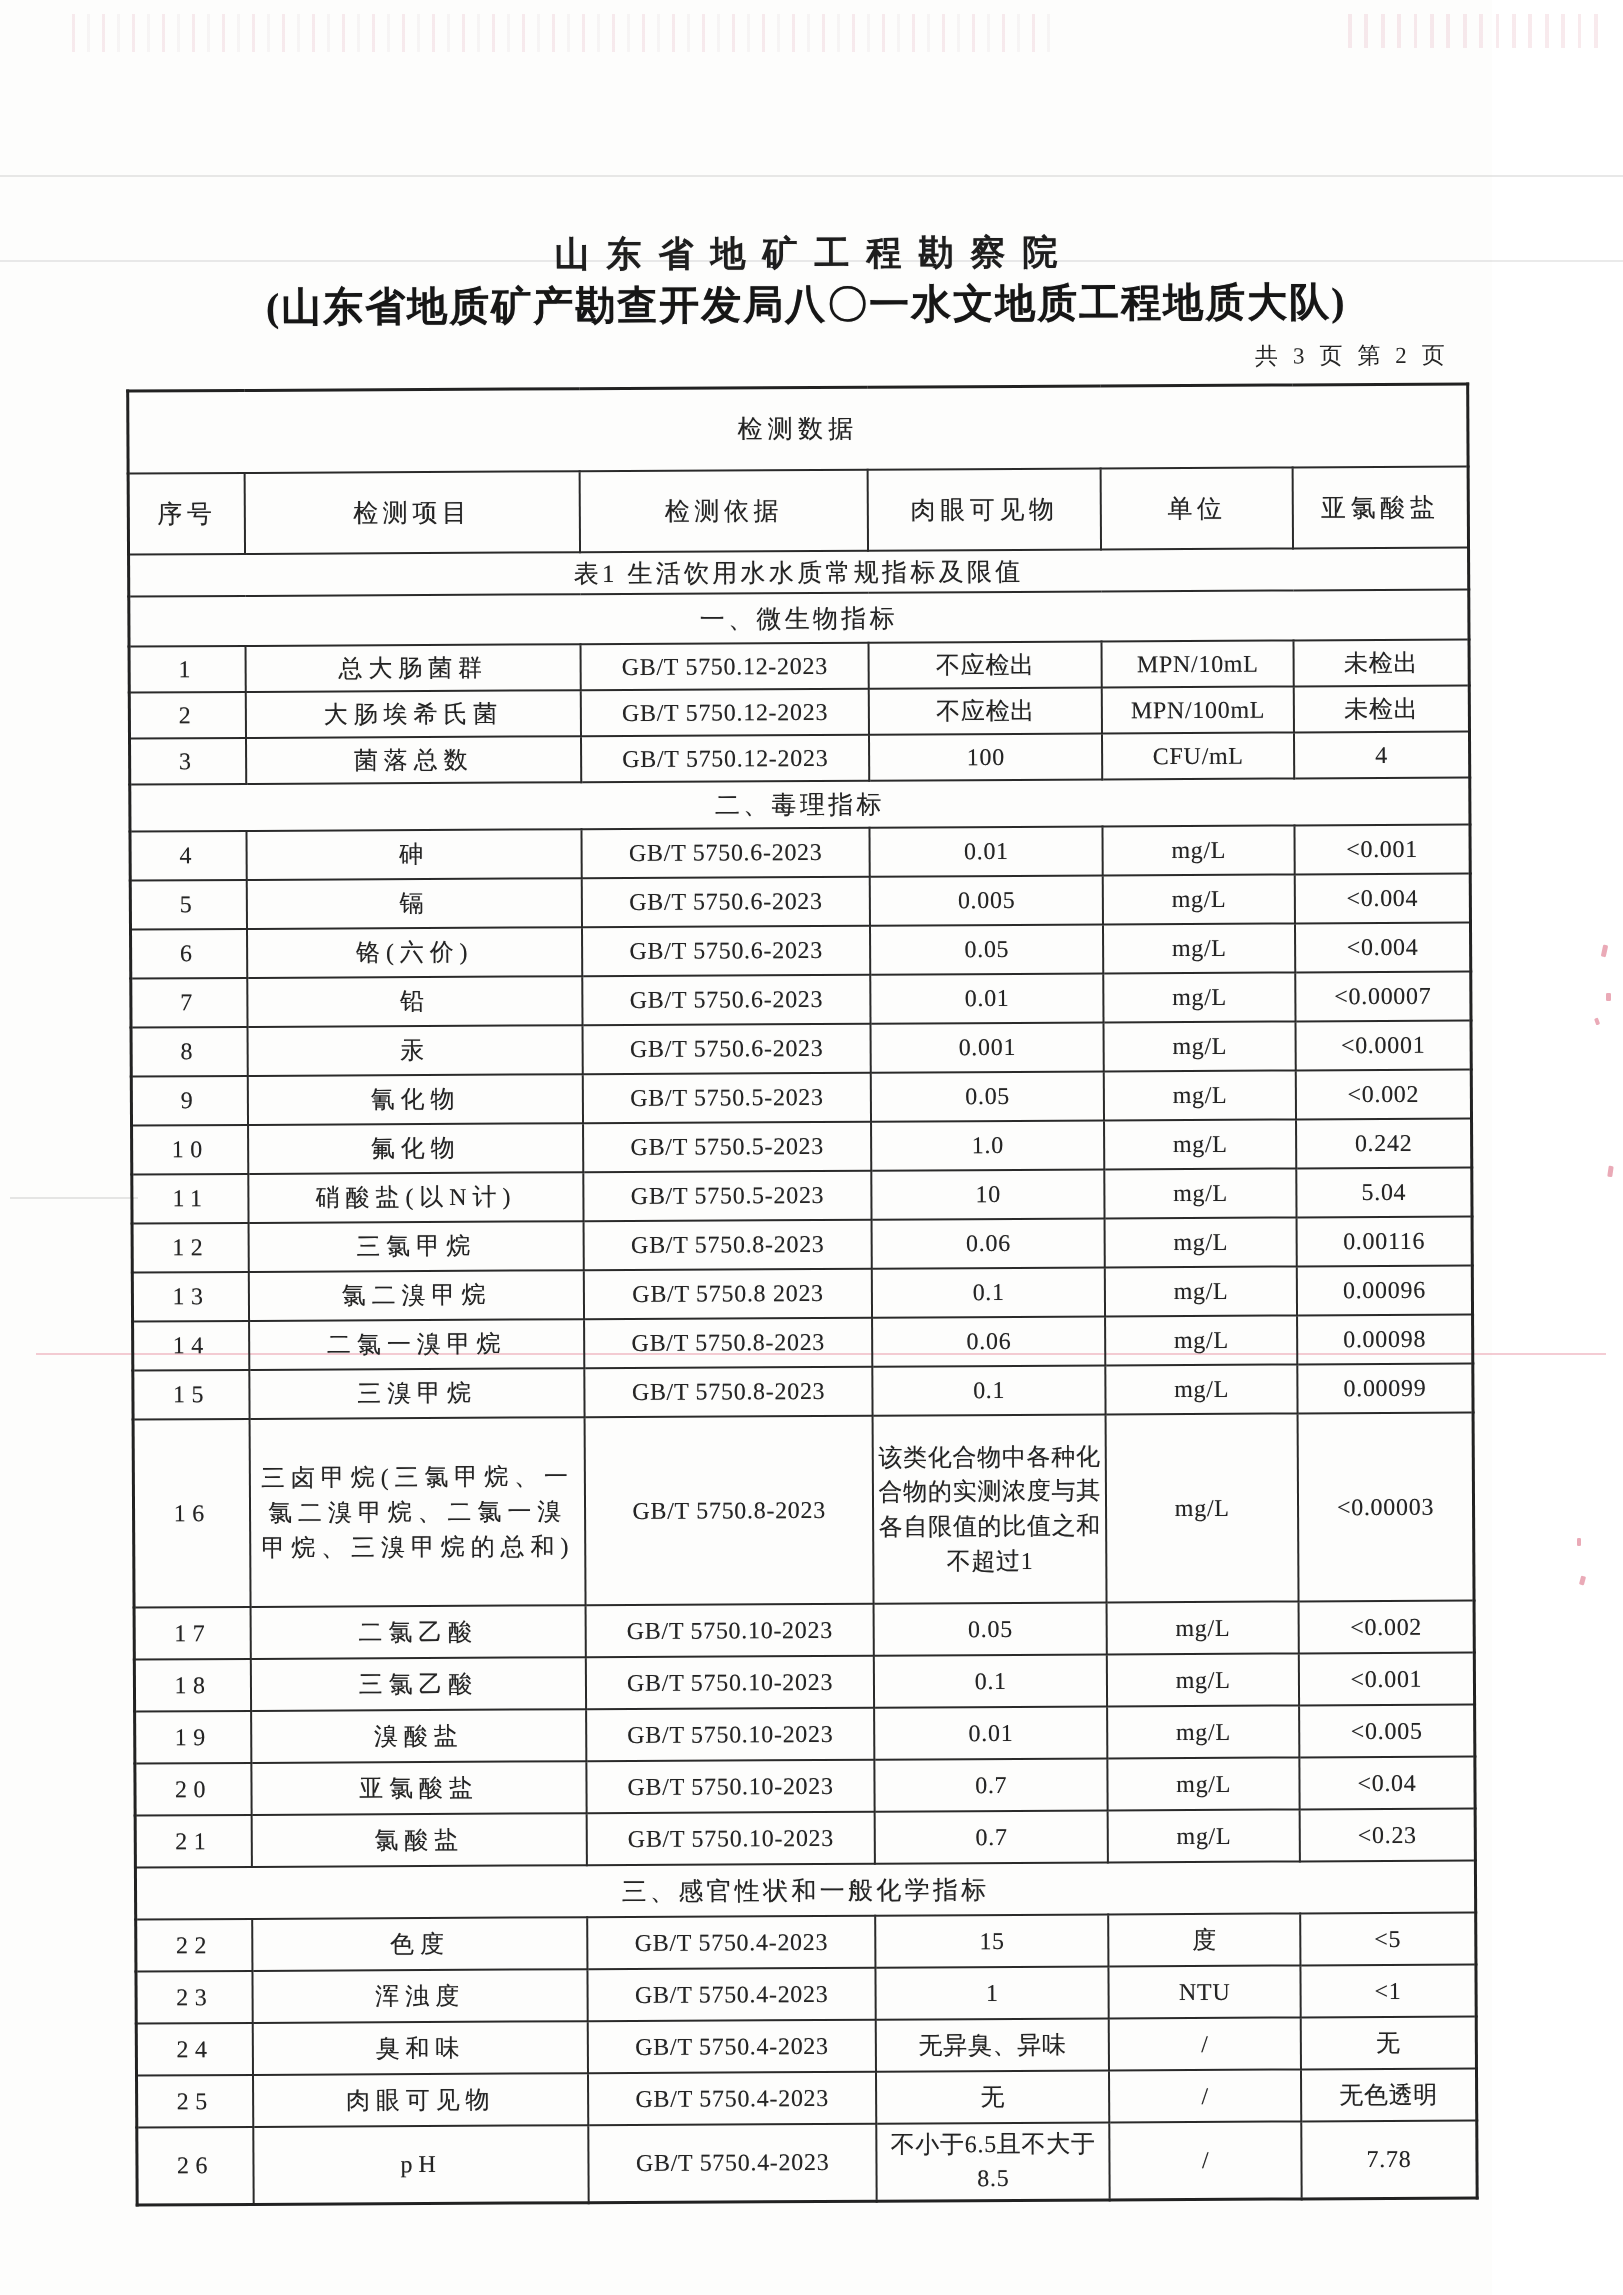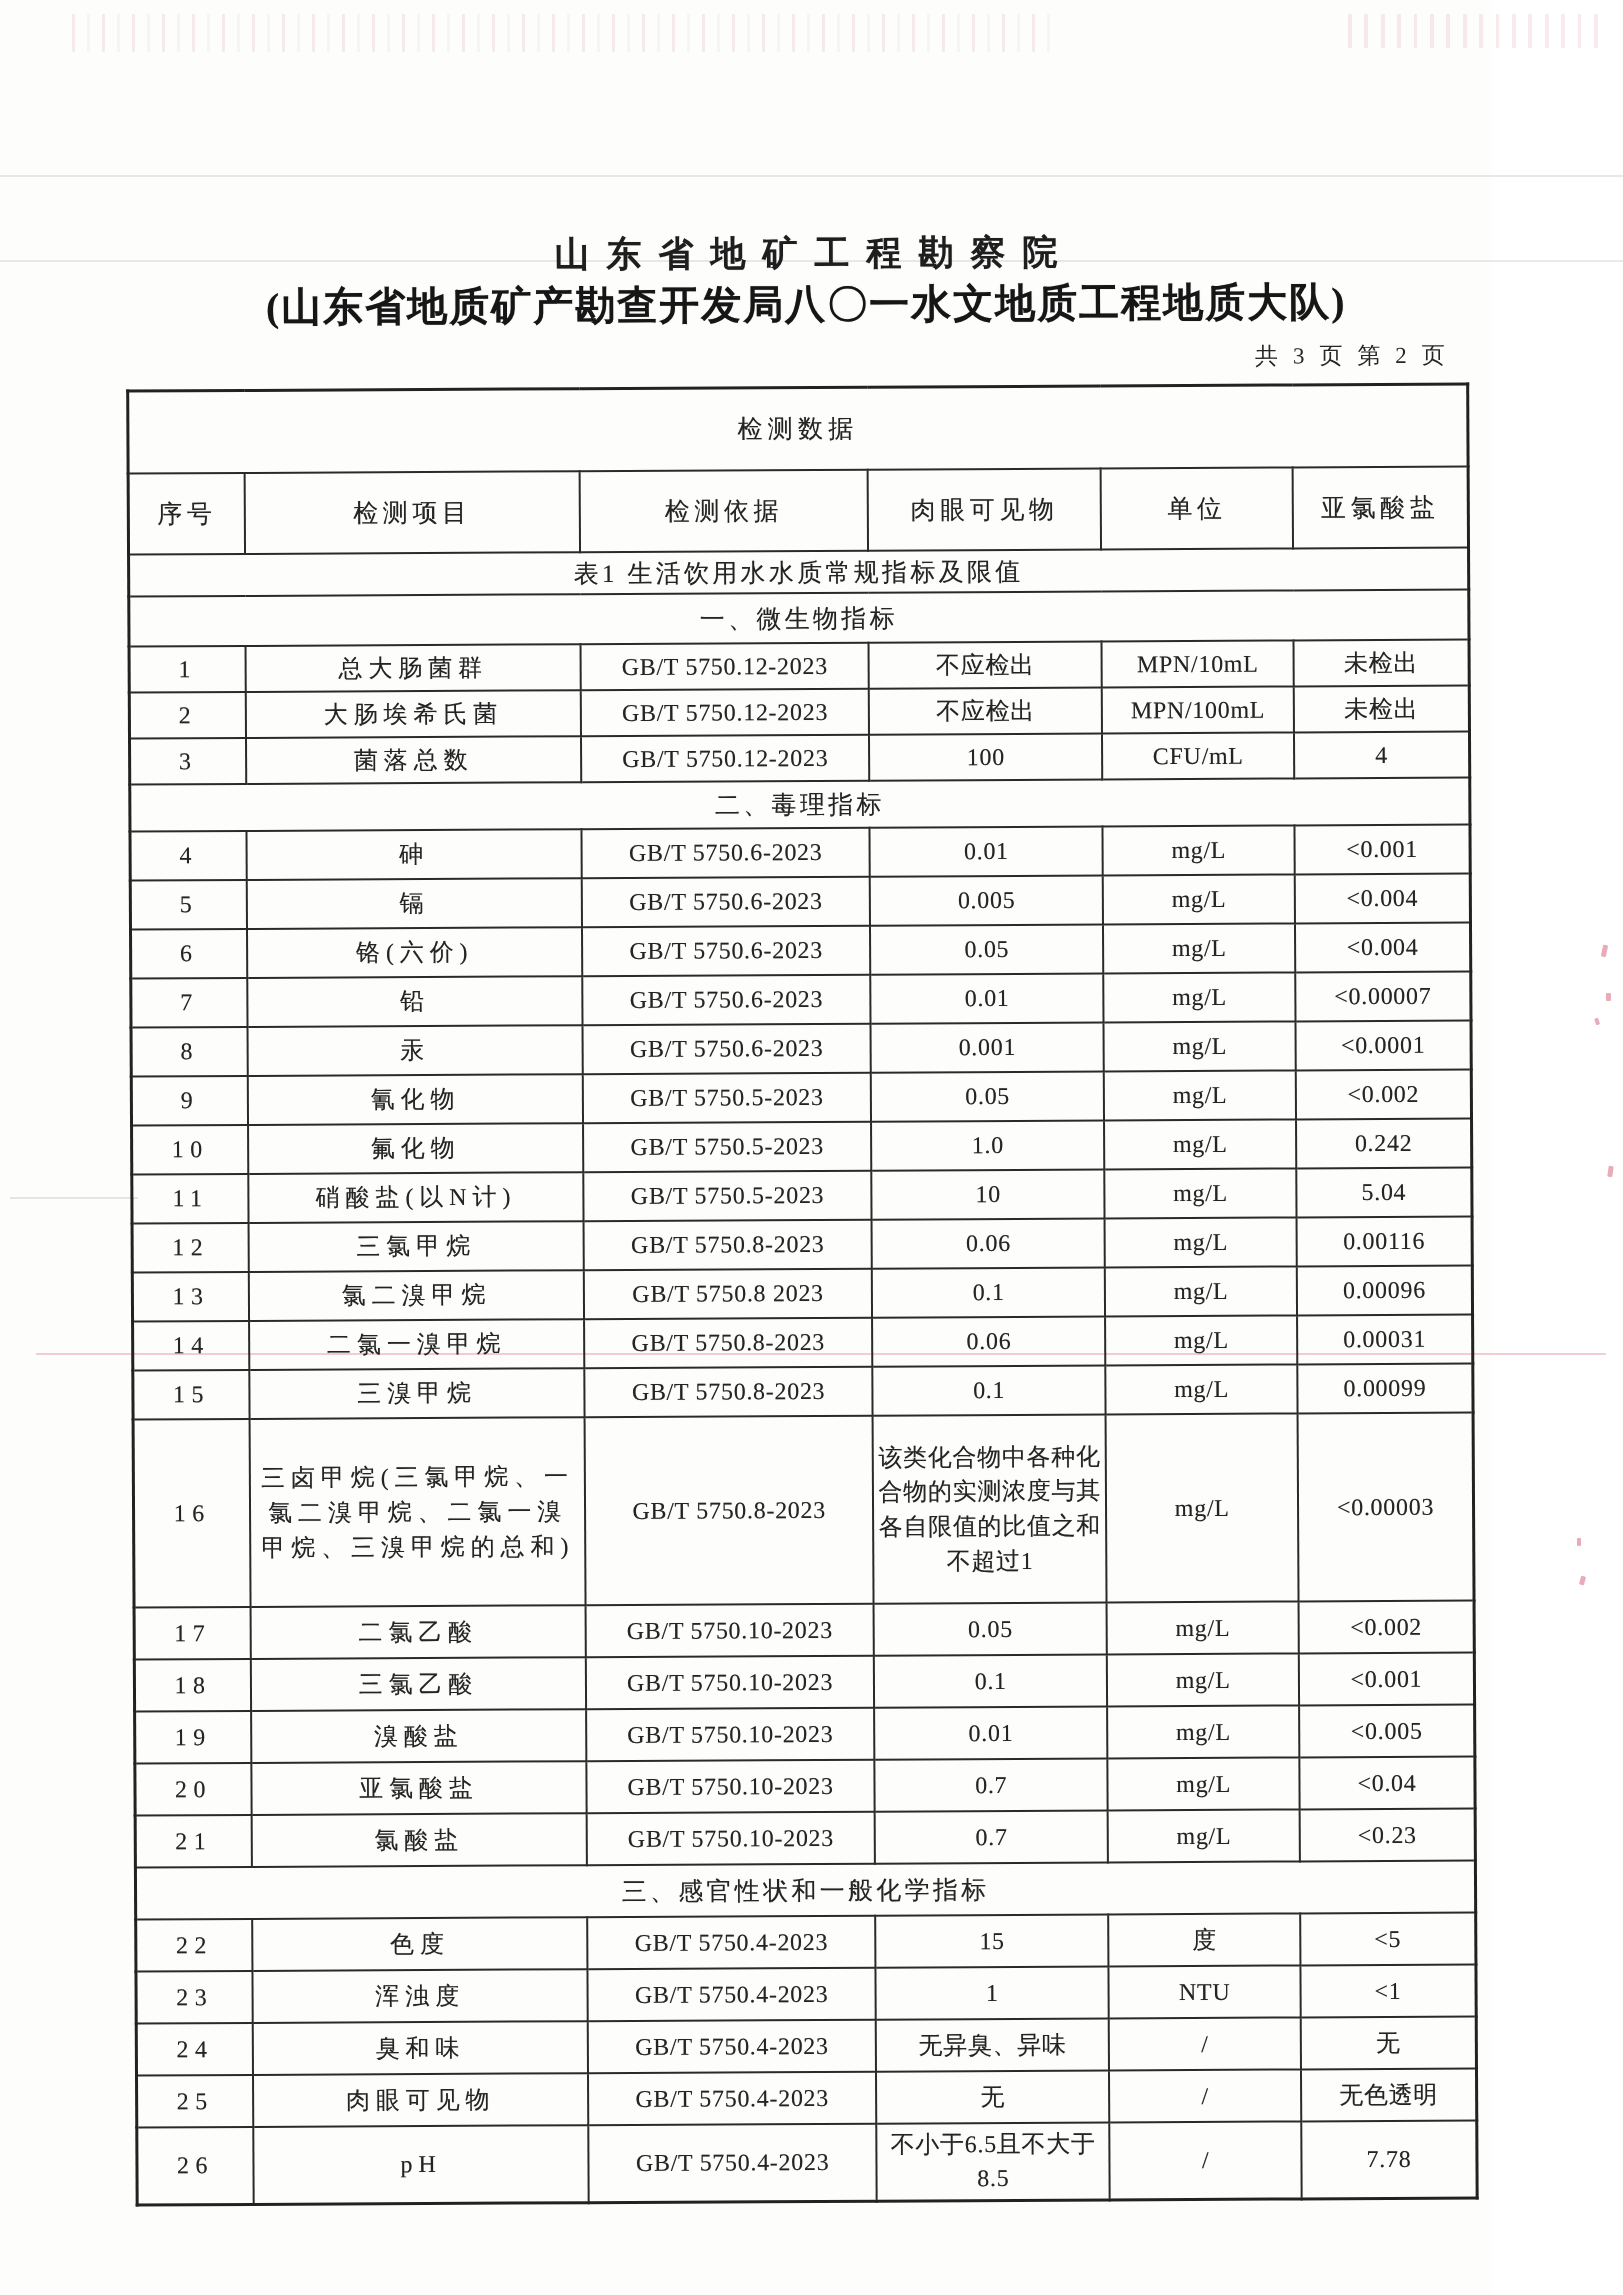--- a/index.html
+++ b/index.html
@@ -284,21 +284,21 @@
             <td class="c3">0.1</td>
             <td class="c4">mg/L</td>
             <td class="c5">0.00096</td>
           </tr>
           <tr>
             <td class="c0">14</td>
             <td class="c1">二氯一溴甲烷</td>
             <td class="c2">GB/T 5750.8-2023</td>
             <td class="c3">0.06</td>
             <td class="c4">mg/L</td>
-            <td class="c5">0.00031</td>
+            <td class="c5">0.00098</td>
           </tr>
           <tr>
             <td class="c0">15</td>
             <td class="c1">三溴甲烷</td>
             <td class="c2">GB/T 5750.8-2023</td>
             <td class="c3">0.1</td>
             <td class="c4">mg/L</td>
             <td class="c5">0.00099</td>
           </tr>
           <tr>

